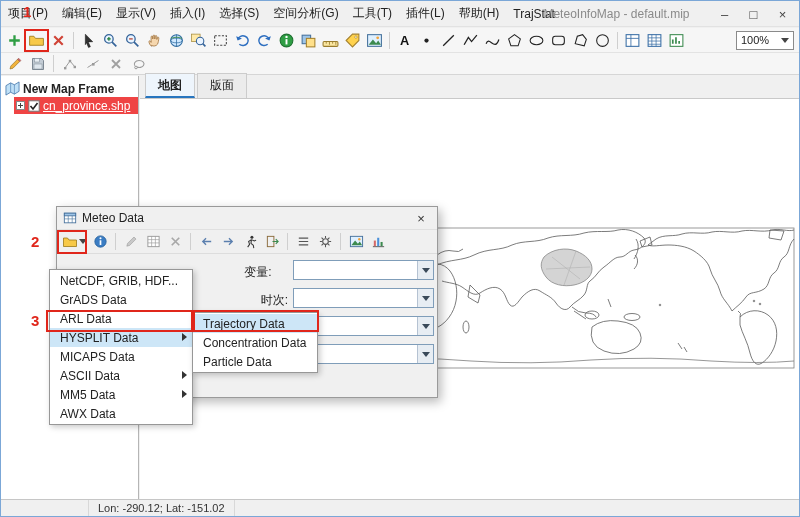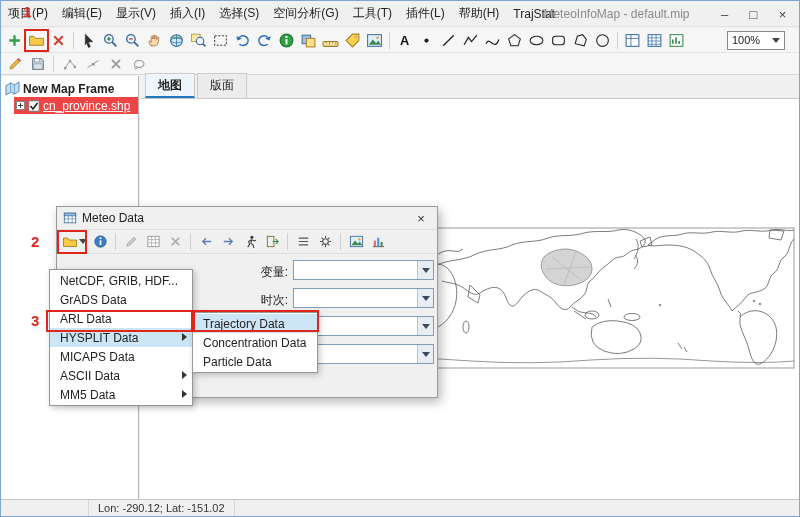--- a/index.html
+++ b/index.html
@@ -17,21 +17,21 @@
   .win-btn { width:29px; height:26px; display:flex; align-items:center; justify-content:center;
              color:#444; font-size:13px; }
 
   
   .toolbar { position:absolute; left:0; right:0; display:flex; align-items:center; background:#f6f6f6; }
   .toolbar.main { top:27px; height:25px; border-bottom:1px solid #e3e3e3; padding-left:3px; gap:1px; }
   .toolbar.edit { top:52px; height:22px; border-bottom:1px solid #d6d6d6; padding-left:3px; gap:2px; }
   .tbi { width:21px; height:21px; display:flex; align-items:center; justify-content:center;
          border:1px solid transparent; border-radius:2px; }
   .tbsep { width:1px; height:17px; background:#cfcfcf; margin:0 3px; }
-  .zoom-combo { margin-left:auto; margin-right:14px; width:58px; height:19px; background:#fff;
+  .zoom-combo { margin-left:auto; margin-right:5px; width:58px; height:19px; background:#fff;
                 border:1px solid #8a8a8a; display:flex; align-items:center; justify-content:space-between;
                 padding:0 4px; font-size:11px; }
   .caret { width:0; height:0; border-left:4px solid transparent; border-right:4px solid transparent;
            border-top:5px solid #444; }
 
   
   .legend { position:absolute; top:75px; left:0; width:138px; bottom:17px; background:#fff;
             border-right:1px solid #b5b5b5; padding-top:4px; }
   .tree-row { display:flex; align-items:center; height:17px; gap:3px; font-size:12px; white-space:nowrap; }
   .tree-row.frame { padding-left:4px; font-weight:bold; }
@@ -489,21 +489,21 @@
         </div>
       <div class="dtbi">
           <svg width="15" height="15" viewBox="0 0 16 16">
             <path d="M2 13.5h12" stroke="#555"></path>
             <rect x="3" y="7" width="2.2" height="6" fill="#d46a6a"></rect>
             <rect x="6.6" y="4" width="2.2" height="9" fill="#4a90d9"></rect>
             <rect x="10.2" y="8.5" width="2.2" height="4.5" fill="#3c8a4f"></rect>
           </svg>
         </div>
     </div>
-    <div class="dlg-label" style="left:171px; top:57px;">变量:</div>
+    <div class="dlg-label" style="left:171px; top:57px;text-align:center;">变量:</div>
     <div class="combo" style="left:236px; top:53px; width:141px;">
         <div class="fill"></div>
         <div class="btn">
           <span class="caret"></span>
         </div>
       </div>
     <div class="dlg-label" style="left:171px; top:85px;">时次:</div>
     <div class="combo" style="left:236px; top:81px; width:141px;">
         <div class="fill"></div>
         <div class="btn">
@@ -541,20 +541,23 @@
     <div class="popup-item">
         <span>MICAPS Data</span>
       </div>
     <div class="popup-item">
         <span>ASCII Data</span>
         <span class="sub-arrow"></span>
       </div>
     <div class="popup-item">
         <span>MM5 Data</span>
         <span class="sub-arrow"></span>
+      </div>
+    <div class="popup-item">
+        <span>AWX Data</span>
       </div>
   </div>
 
   <div class="popup submenu" style="left:191px; top:311px; width:126px;">
     <div class="popup-item hl">
         <span>Trajectory Data</span>
       </div>
     <div class="popup-item">
         <span>Concentration Data</span>
       </div>

